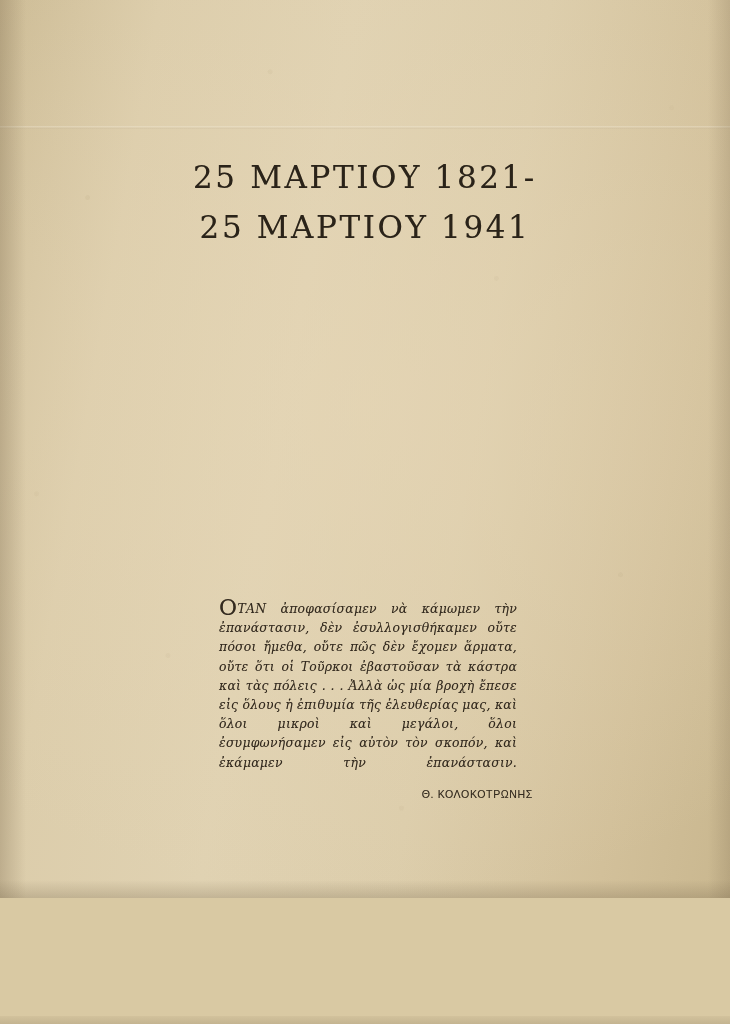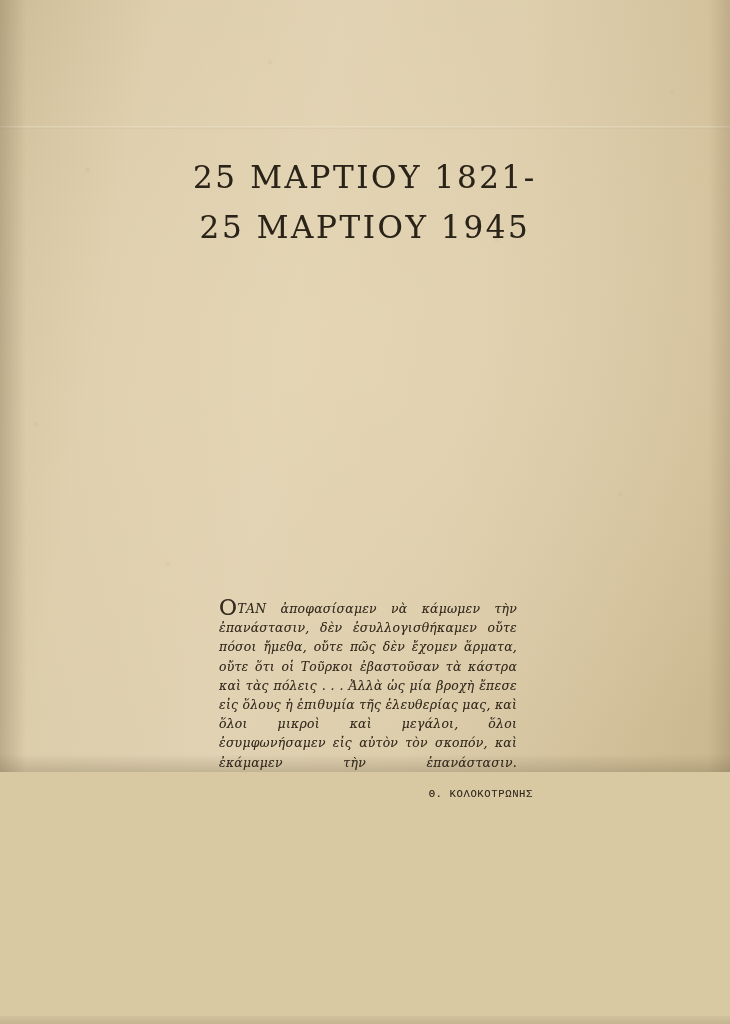--- a/index.html
+++ b/index.html
@@ -10,21 +10,21 @@
     width: 730px;
     height: 1024px;
     overflow: hidden;
     background: #d9c9a3;
     font-family: "DejaVu Serif", serif;
   }
 
   .page {
     position: relative;
     width: 730px;
-    height: 772px;
+    height: 898px;
     background:
       radial-gradient(ellipse 120% 80% at 50% 45%, rgba(231,215,183,0.55) 0%, rgba(214,196,160,0.0) 70%),
       linear-gradient(100deg, #cdbc96 0%, #dccdab 18%, #e0d2b2 40%, #dccdab 62%, #d2c09a 85%, #c9b78f 100%);
   }
 
   
   .grain {
     position: absolute;
     inset: 0;
     pointer-events: none;
@@ -117,21 +117,21 @@
   .dropcap {
     font-style: normal;
     font-size: 22px;
     line-height: 19px;
     vertical-align: -2px;
     letter-spacing: 0.5px;
   }
   .attribution {
     margin-top: 7px;
     text-align: right;
-    font-family: Liberation Mono, monospace;
+    font-family: Liberation Sans, sans-serif;
     font-size: 10.6px;
     letter-spacing: 0.6px;
     color: #332a1f;
   }
 
   
   .title-line, .quote-text, .attribution {
     text-shadow: 0 0 0.6px rgba(60,48,32,0.35);
   }
 </style>
@@ -142,21 +142,21 @@
 
   <div class="grain"></div>
   <div class="crease"></div>
   <div class="crease second"></div>
   <div class="gutter"></div>
   <div class="edge-right"></div>
   <div class="edge-bottom"></div>
 
   <div class="title-block">
     <div class="title-line">25 ΜΑΡΤΙΟΥ 1821-</div>
-    <div class="title-line">25 ΜΑΡΤΙΟΥ 1945</div>
+    <div class="title-line">25 ΜΑΡΤΙΟΥ 1941</div>
   </div>
 
   <div class="quote-block">
     <p class="quote-text"><span class="dropcap">Ο</span><span>ΤΑΝ ἀποφασίσαμεν νὰ κάμωμεν τὴν ἐπανάστασιν, δὲν ἐσυλλογισθήκαμεν οὔτε πόσοι ἤμεθα, οὔτε πῶς δὲν ἔχομεν ἅρματα, οὔτε ὅτι οἱ Τοῦρκοι ἐβαστοῦσαν τὰ κάστρα καὶ τὰς πόλεις . . . Ἀλλὰ ὡς μία βροχὴ ἔπεσε εἰς ὅλους ἡ ἐπιθυμία τῆς ἐλευθερίας μας, καὶ ὅλοι μικροὶ καὶ μεγάλοι, ὅλοι ἐσυμφωνήσαμεν εἰς αὐτὸν τὸν σκοπόν, καὶ ἐκάμαμεν τὴν ἐπανάστασιν.</span></p>
     <div class="attribution">Θ. ΚΟΛΟΚΟΤΡΩΝΗΣ</div>
   </div>
 
 </div>
 
 </body></html>

